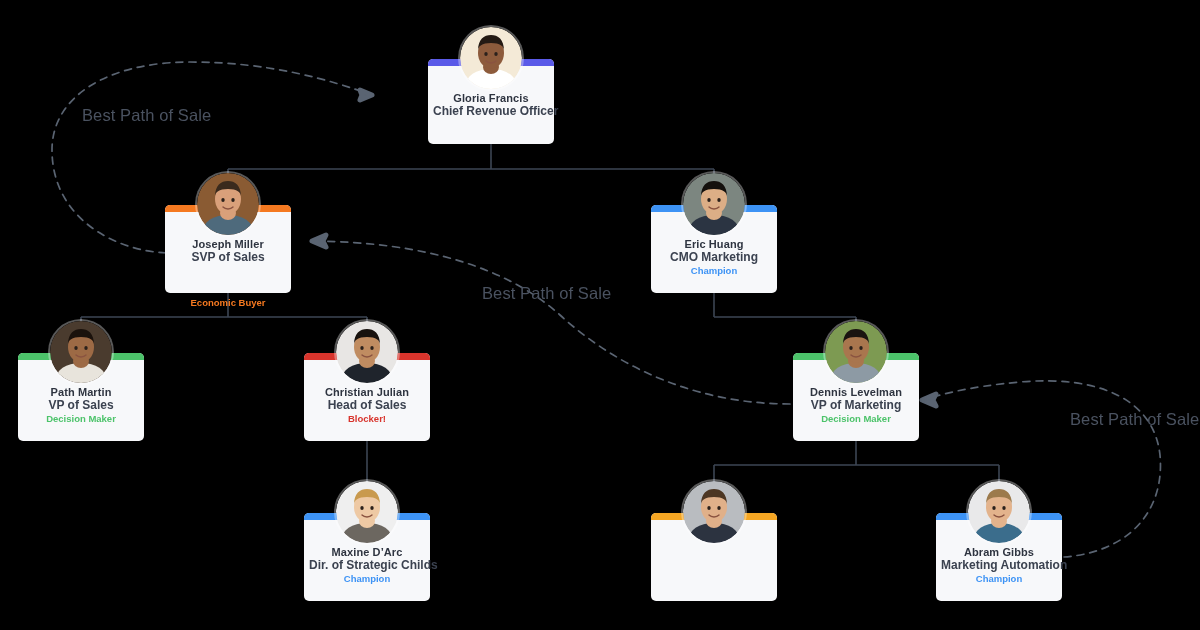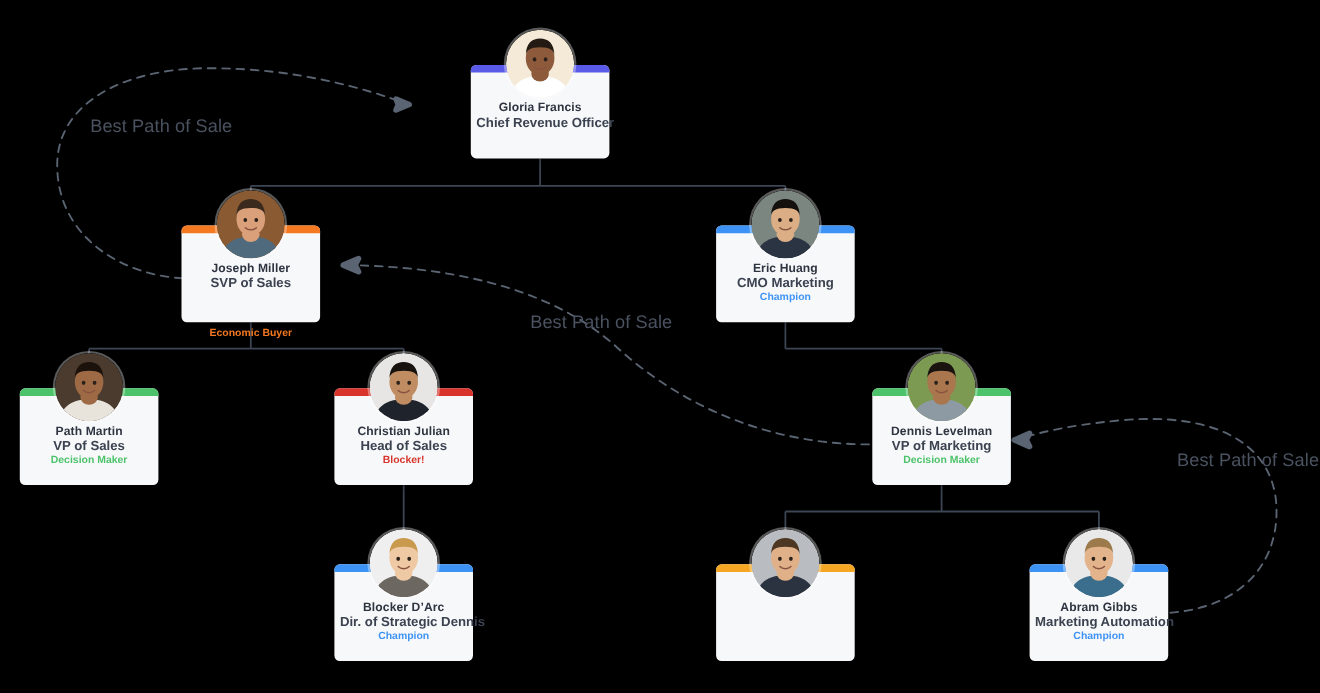--- a/index.html
+++ b/index.html
@@ -316,22 +316,22 @@
               <ellipse cx="31" cy="40" rx="8" ry="7" fill="#eec9a4"></ellipse>
               <ellipse cx="31" cy="26" rx="13" ry="15.5" fill="#eec9a4"></ellipse>
               <path d="M 18 24 C 18 12 24 8 31 8 C 38 8 44 12 44 24 C 44 19 40 16 31 16 C 22 16 18 19 18 24 Z" fill="#c99a4e"></path>
               <ellipse cx="26" cy="27" rx="1.7" ry="1.9" fill="#2b211b"></ellipse>
               <ellipse cx="36" cy="27" rx="1.7" ry="1.9" fill="#2b211b"></ellipse>
               <path d="M 26 34 C 28.5 36.6 33.5 36.6 36 34" stroke="#8a5340" stroke-width="1.4" fill="none" stroke-linecap="round"></path>
             </g>
           </svg>
         </div>
         <div class="body">
-          <div class="pname" style="color: rgb(46, 52, 64);">Blocker D’Arc</div>
-          <div class="ptitle" style="color: rgb(59, 66, 80);">Dir. of Strategic Dennis</div>
+          <div class="pname" style="color: rgb(46, 52, 64);">Maxine D’Arc</div>
+          <div class="ptitle" style="color: rgb(59, 66, 80);">Dir. of Strategic Childs</div>
           <div class="prole" style="color: rgb(61, 147, 245);">Champion</div>
         </div>
       </div>
       <div class="card" style="left: 651px; top: 513px; height: 88px; background: rgb(247, 248, 250);">
         <div class="accent" style="background: rgb(245, 166, 35);"></div>
         <div class="avatar">
           <svg viewBox="0 0 62 62" xmlns="http://www.w3.org/2000/svg">
             <defs>
               <clipPath id="c_billy">
                 <circle cx="31" cy="31" r="31"></circle>

